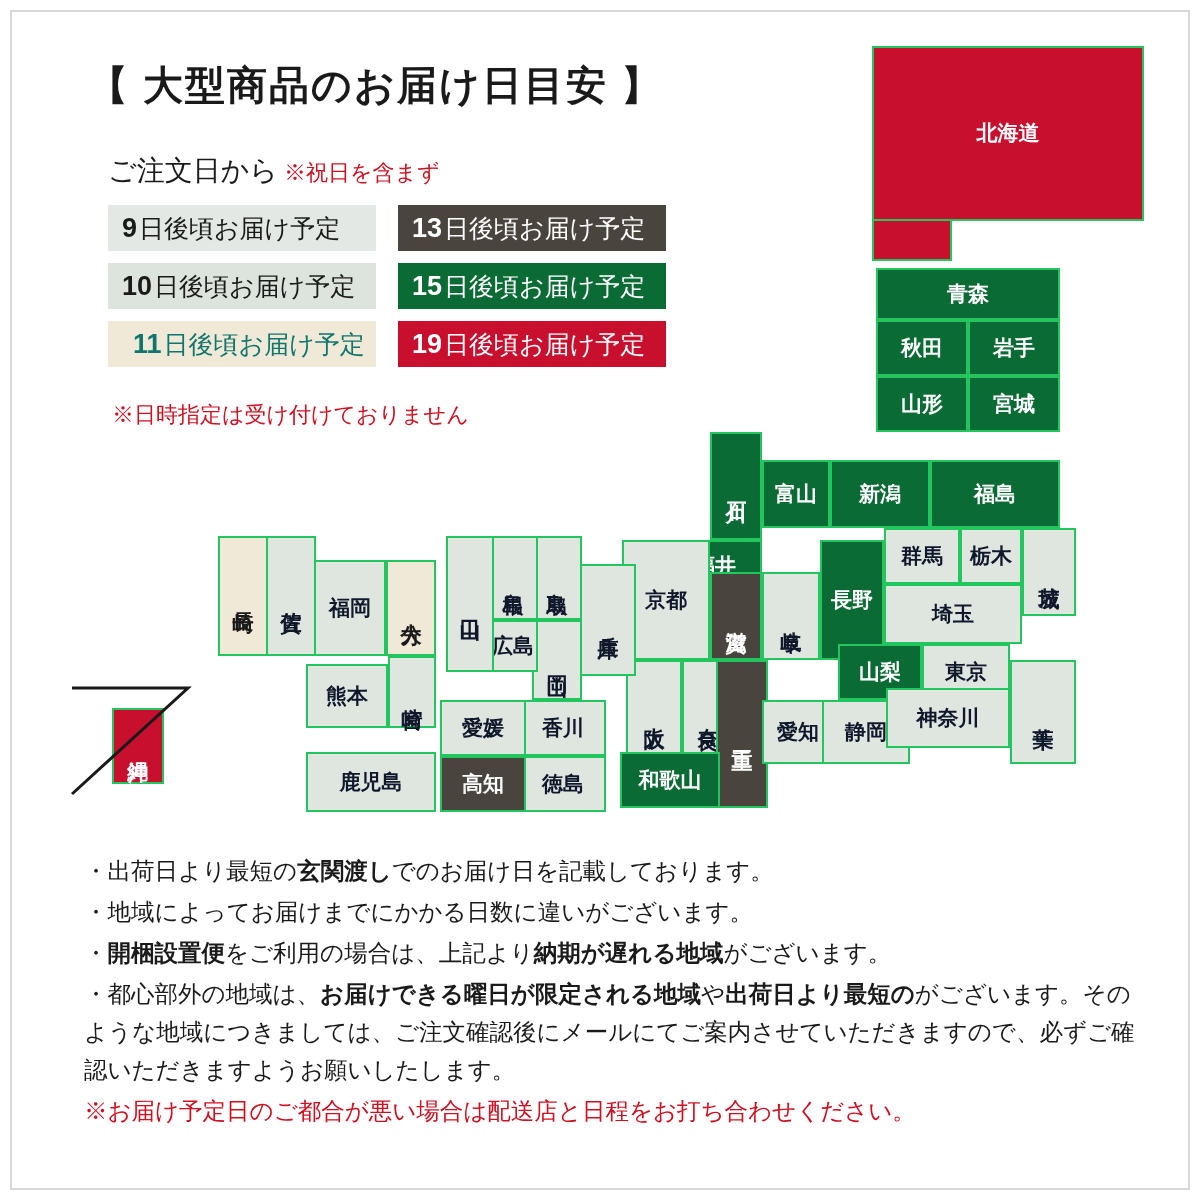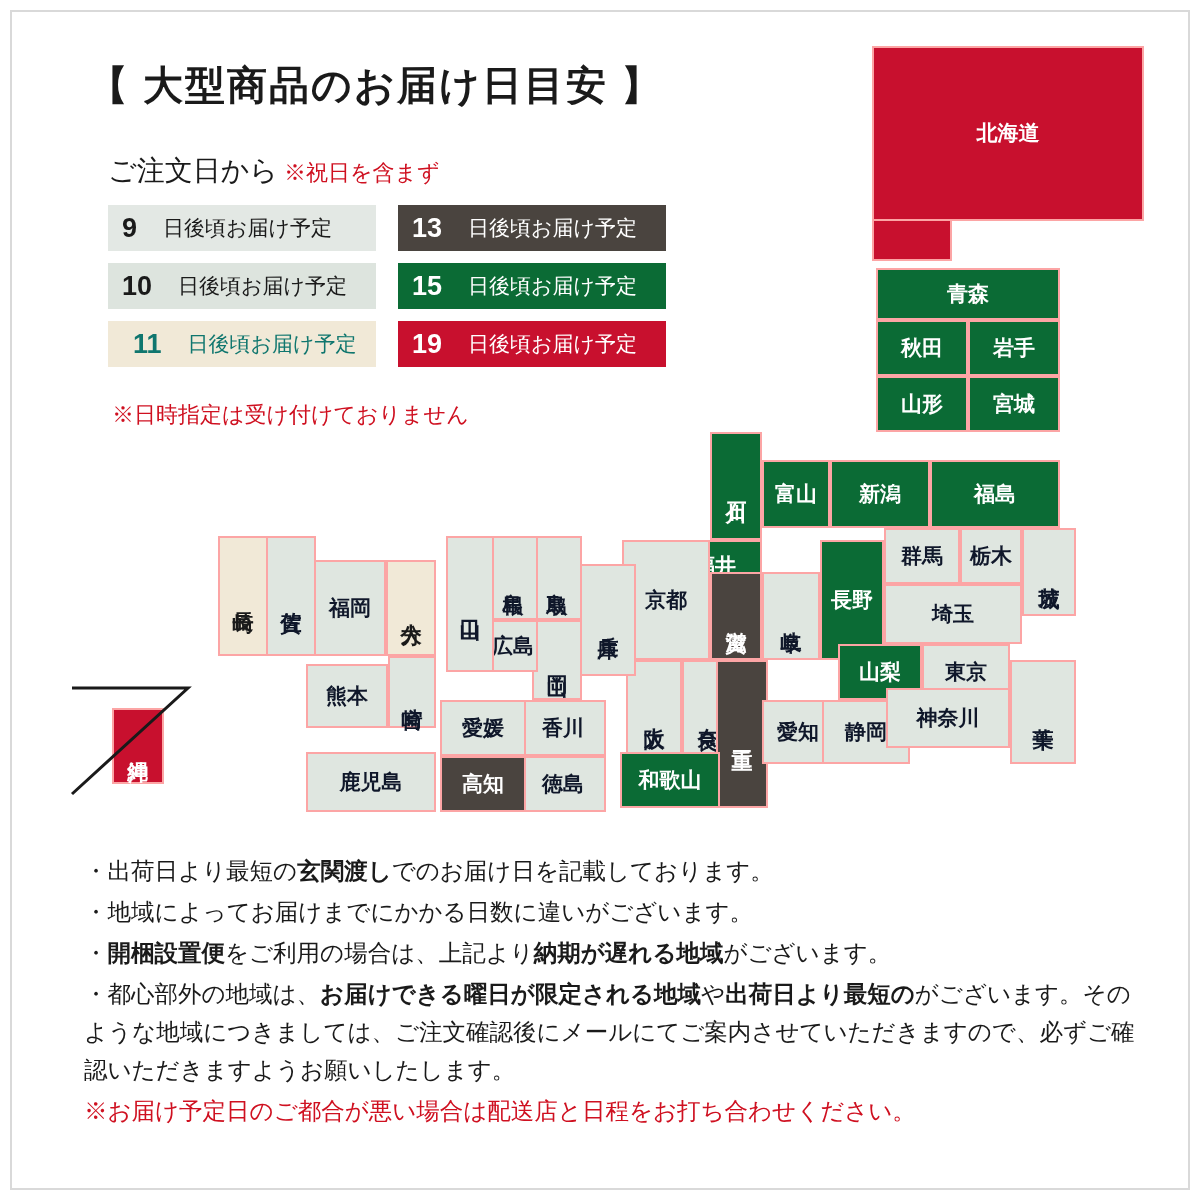--- a/index.html
+++ b/index.html
@@ -34,38 +34,38 @@
     width:560px;
   }
   .legend-row{display:flex;gap:22px;margin-bottom:12px;}
   .chip{
     width:268px;height:46px;
     display:flex;align-items:center;
     box-sizing:border-box;
     padding-left:14px;
   }
   .chip .num{font-size:27px;font-weight:bold;margin-right:2px;}
-  .chip .txt{font-size:21px;margin-left:24px;}
+  .chip .txt{font-size:25px;}
   .c9{background:#e3e8e4;color:#1a1a1a;}
   .c10{background:#dde4de;color:#1a1a1a;}
   .c11{background:#f1e9d7;color:#0f766e;padding-left:25px;}
   .c13{background:#4a443f;color:#ffffff;}
   .c15{background:#0b6b35;color:#ffffff;}
   .c19{background:#c8102e;color:#ffffff;}
   .legend-note{
     position:absolute;left:112px;top:400px;
     font-size:22px;color:#cf1020;
   }
 
   
   .map{position:absolute;left:0;top:0;width:1200px;height:1200px;}
   .pref{
     position:absolute;
     box-sizing:border-box;
-    border:2px solid #fca5a5;
+    border:2px solid #22c55e;
     display:flex;align-items:center;justify-content:center;
     text-align:center;
     font-size:21px;
     line-height:1.05;
     font-weight:bold;
   }
   .g-light{background:#dfe6e0;color:#0f172a;}
   .beige{background:#f1e9d7;color:#1a1a1a;}
   .dark{background:#4a443f;color:#ffffff;}
   .green{background:#0b6b35;color:#ffffff;}

